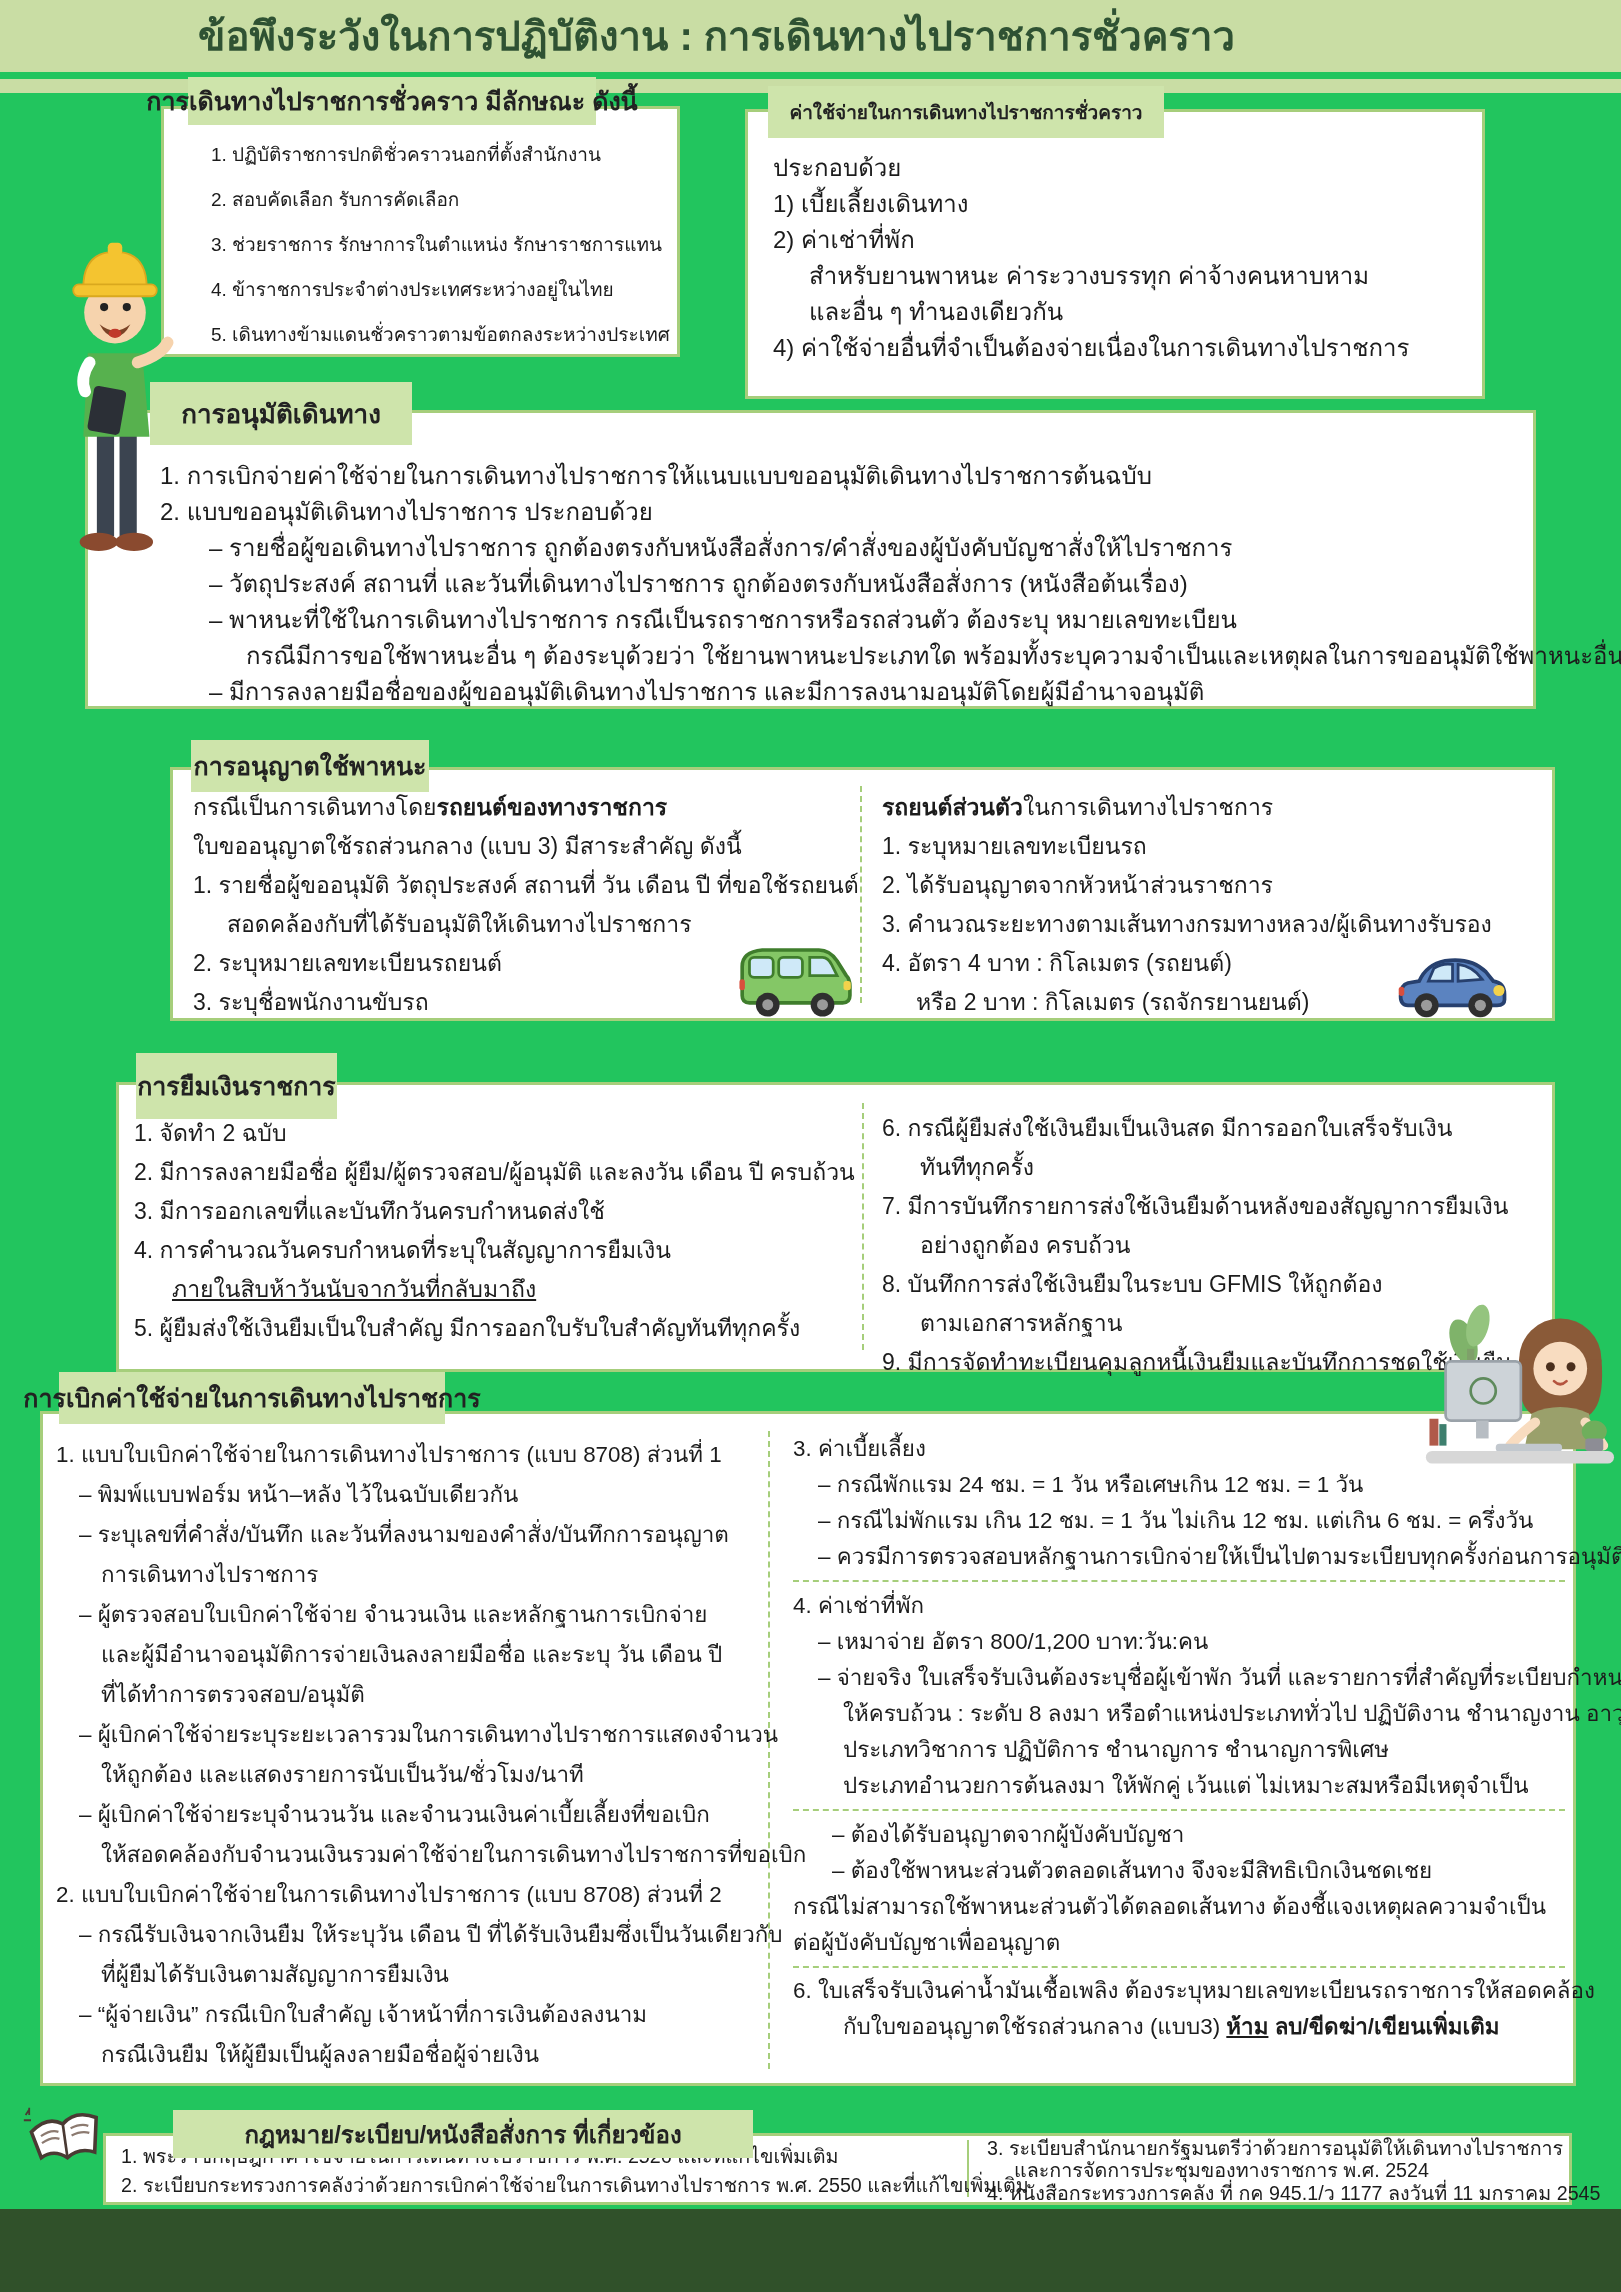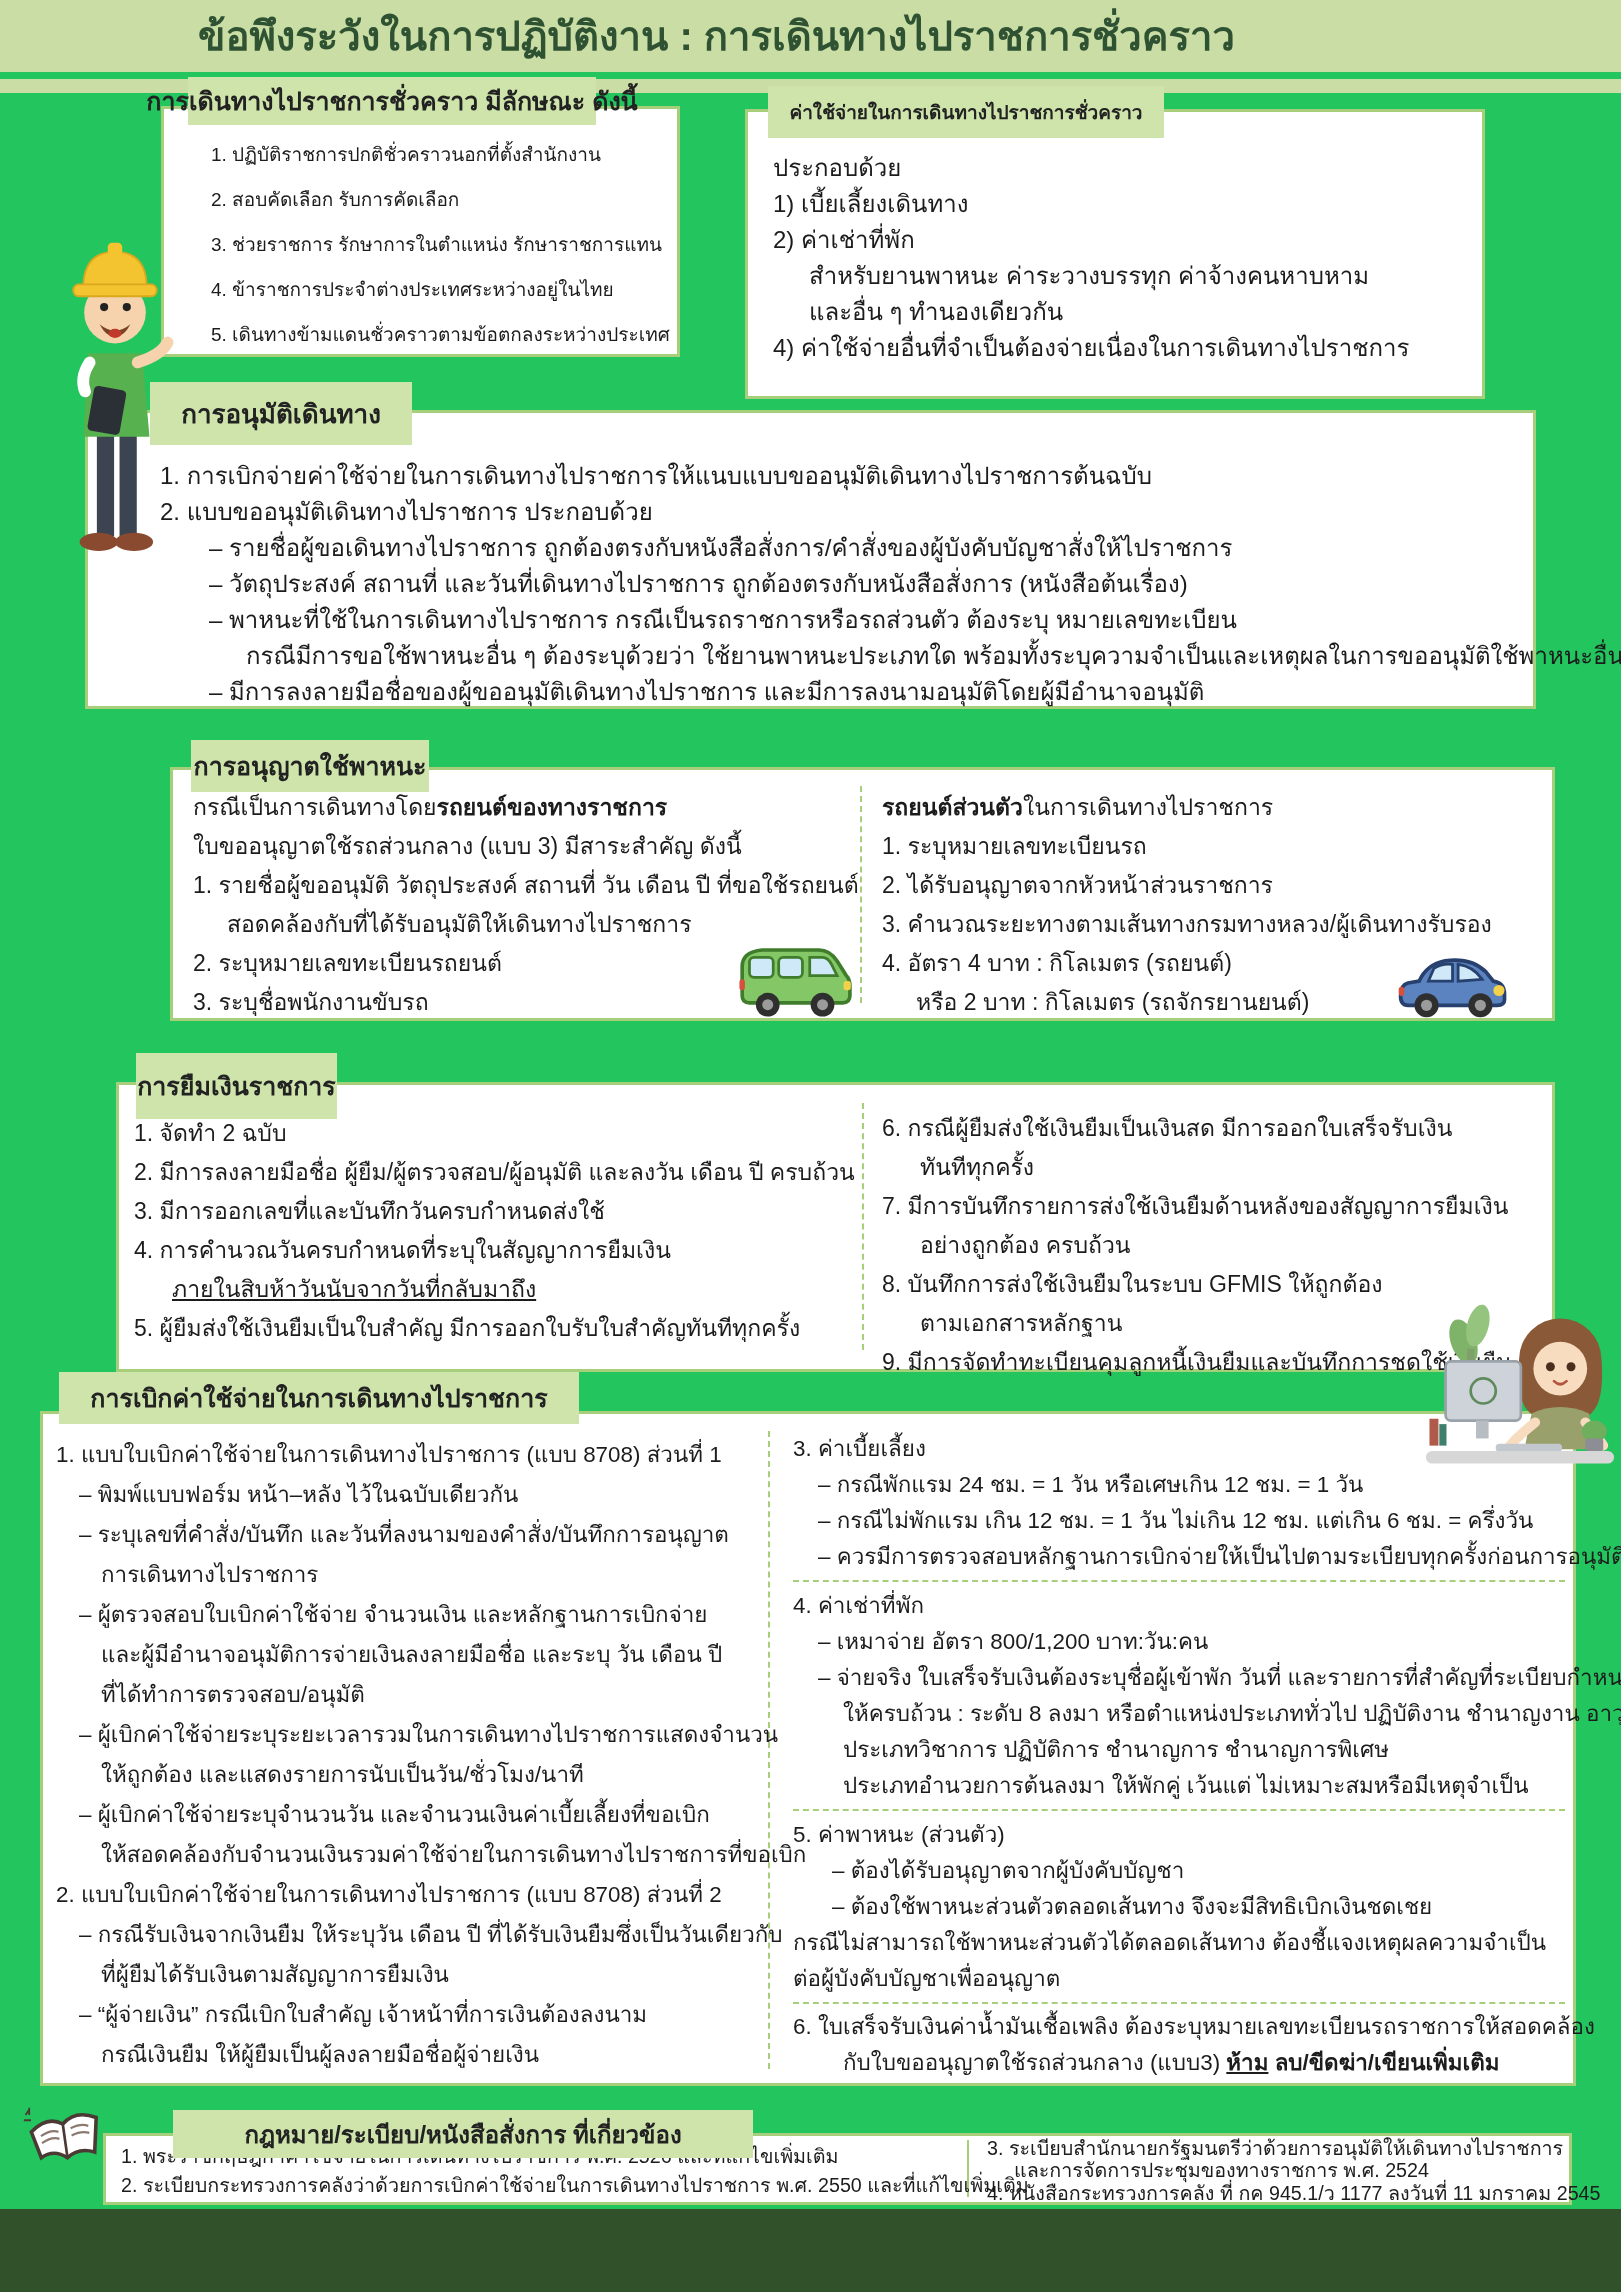--- a/index.html
+++ b/index.html
@@ -54,21 +54,21 @@
   
   #chip4{left:136px;top:1053px;width:201px;height:66px;font-size:25px;}
   #box4{left:116px;top:1082px;width:1439px;height:290px;}
   #div4{left:862px;top:1103px;height:247px;}
   #b-left{left:134px;top:1114px;width:708px;font-size:23px;}
   #b-right{left:882px;top:1109px;width:663px;font-size:23px;}
   .bcol .ln{line-height:39px;}
   .bcol .cont{padding-left:38px;}
   #girl{position:absolute;left:1418px;top:1279px;width:203px;height:215px;z-index:5;}
   
-  #chip5{left:59px;top:1372px;width:520px;height:52px;font-size:25px;}
+  #chip5{left:59px;top:1372px;width:386px;height:52px;font-size:25px;}
   #box5{left:40px;top:1411px;width:1536px;height:675px;}
   #div5{left:768px;top:1431px;height:638px;}
   #c-left{left:56px;top:1435px;width:699px;font-size:22.4px;}
   #c-left .ln{line-height:40px;}
   #c-left .dash{padding-left:23px;}
   #c-left .cont{padding-left:45px;}
   #c-right{left:793px;top:1431px;width:772px;font-size:22.4px;}
   #c-right .ln{line-height:36px;}
   #c-right .dash{padding-left:25px;}
   #c-right .cont{padding-left:50px;}
@@ -273,21 +273,20 @@
     <div class="ln dash">– กรณีไม่พักแรม เกิน 12 ชม. = 1 วัน ไม่เกิน 12 ชม. แต่เกิน 6 ชม. = ครึ่งวัน</div>
     <div class="ln dash">– ควรมีการตรวจสอบหลักฐานการเบิกจ่ายให้เป็นไปตามระเบียบทุกครั้งก่อนการอนุมัติจ่าย</div>
     <div class="sep"></div>
     <div class="ln">4. ค่าเช่าที่พัก</div>
     <div class="ln dash">– เหมาจ่าย อัตรา 800/1,200 บาท:วัน:คน</div>
     <div class="ln dash">– จ่ายจริง ใบเสร็จรับเงินต้องระบุชื่อผู้เข้าพัก วันที่ และรายการที่สำคัญที่ระเบียบกำหนด</div>
     <div class="ln cont">ให้ครบถ้วน : ระดับ 8 ลงมา หรือตำแหน่งประเภททั่วไป ปฏิบัติงาน ชำนาญงาน อาวุโส</div>
     <div class="ln cont">ประเภทวิชาการ ปฏิบัติการ ชำนาญการ ชำนาญการพิเศษ</div>
     <div class="ln cont">ประเภทอำนวยการต้นลงมา ให้พักคู่  เว้นแต่ ไม่เหมาะสมหรือมีเหตุจำเป็น</div>
     <div class="sep"></div>
-    <div class="ln">5. ค่าพาหนะ (ส่วนตัว)</div>
     <div class="ln dash2">– ต้องได้รับอนุญาตจากผู้บังคับบัญชา</div>
     <div class="ln dash2">– ต้องใช้พาหนะส่วนตัวตลอดเส้นทาง จึงจะมีสิทธิเบิกเงินชดเชย</div>
     <div class="ln">กรณีไม่สามารถใช้พาหนะส่วนตัวได้ตลอดเส้นทาง  ต้องชี้แจงเหตุผลความจำเป็น</div>
     <div class="ln">ต่อผู้บังคับบัญชาเพื่ออนุญาต</div>
     <div class="sep"></div>
     <div class="ln">6. ใบเสร็จรับเงินค่าน้ำมันเชื้อเพลิง ต้องระบุหมายเลขทะเบียนรถราชการให้สอดคล้อง</div>
     <div class="ln cont"><span>กับใบขออนุญาตใช้รถส่วนกลาง (แบบ3) </span><span class="b u">ห้าม</span><span class="b"> ลบ/ขีดฆ่า/เขียนเพิ่มเติม</span></div>
   </div>
   <div class="chip" id="chip5">การเบิกค่าใช้จ่ายในการเดินทางไปราชการ</div>
 

